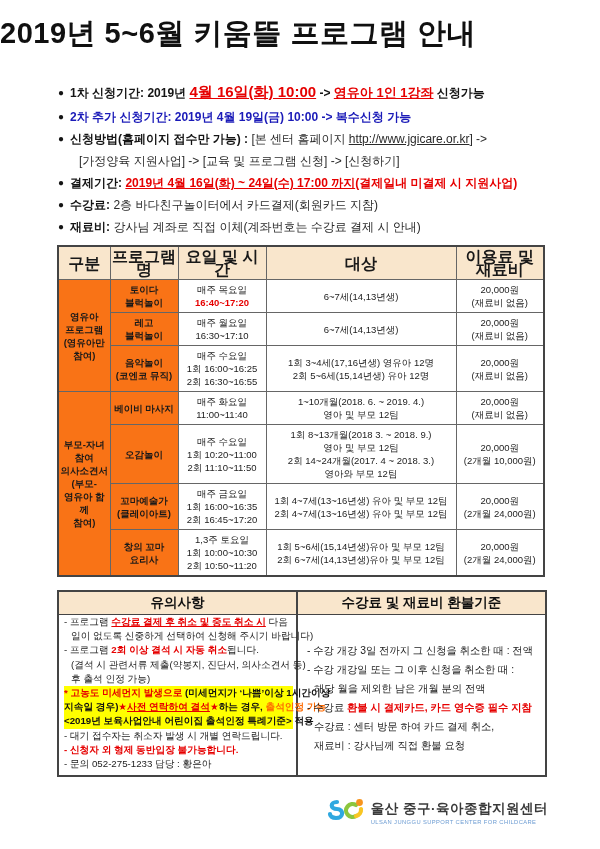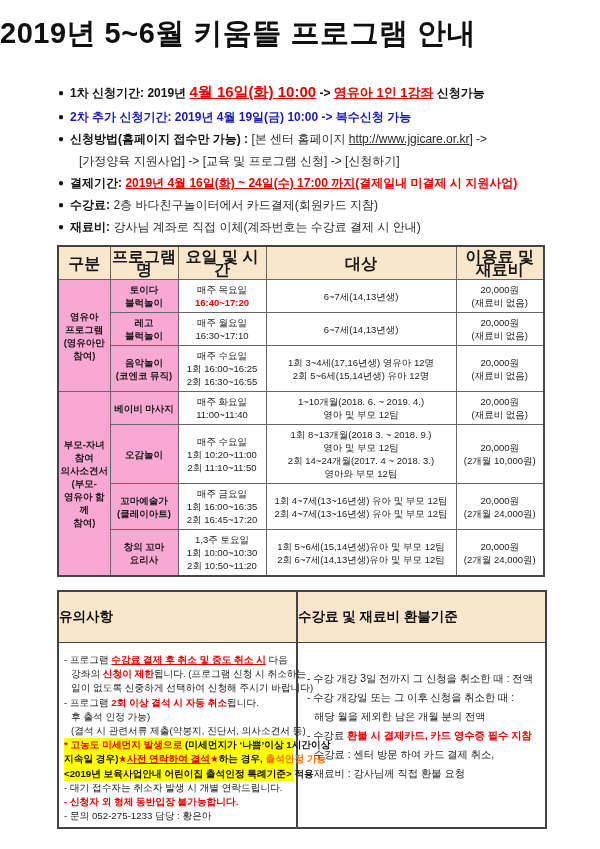--- a/index.html
+++ b/index.html
@@ -29,34 +29,34 @@
   
   .ptable{
     border-collapse:collapse;margin:8px 0 0 57px;table-layout:fixed;
     font-size:9.5px;color:#222;border:2px solid #444;width:486px;
   }
   .ptable th,.ptable td{
     border:1px solid #666;padding:3px 1px;text-align:center;
     vertical-align:middle;line-height:13px;
   }
   .ptable th{background:#f9e6cc;font-size:16px;color:#191919;}
-  .gcell,.ncell{background:#f9a8d4;font-weight:bold;white-space:pre-line;color:#191919;}
+  .gcell,.ncell{background:#f97316;font-weight:bold;white-space:pre-line;color:#191919;}
   .pre{white-space:pre-line;}
   .sched-red{color:#e60000;font-weight:bold;display:block;}
   .sched-day{display:block;}
   
   .boxes{display:flex;margin:13px 0 0 57px;width:486px;border:2px solid #444;background:#fff;}
   .box-l{width:237px;border-right:2px solid #444;}
   .box-r{flex:1;}
   .box-h{
-    background:#f9e6cc;border-bottom:1.5px solid #444;text-align:left;
-    font-weight:bold;font-size:13.5px;padding:16px 0;color:#101010;
+    background:#f9e6cc;border-bottom:1.5px solid #444;text-align:center;
+    font-weight:bold;font-size:13.5px;padding:2px 0;color:#101010;
   }
   .box-c{color:#222;}
-  .box-l .box-c{padding:10px 3px 4px 5px;font-size:9.7px;line-height:14.2px;}
+  .box-l .box-c{padding:0 3px 4px 5px;font-size:9.7px;line-height:14.2px;}
   .box-r .box-c{padding:26px 4px 0 9px;font-size:10.3px;line-height:19px;}
   .nline{white-space:nowrap;}
   .ind{padding-left:7px;}
   .hlt{background:#ffff00;}
   .rb{color:#e60000;font-weight:bold;}
   .rbu{color:#e60000;font-weight:bold;text-decoration:underline;}
   .bb{font-weight:bold;color:#111;}
   .orange{color:#ff6a00;font-weight:bold;}
   
   .footer{display:flex;align-items:center;justify-content:flex-end;margin:18px 52px 0 0;}
@@ -210,25 +210,24 @@
   </tr>
 </tbody>
   </table>
 
 <div class="boxes">
 
   <div class="box-l">
     <div class="box-h">유의사항</div>
     <div class="box-c">
       <div class="nline"><span>- 프로그램 </span><span class="rbu">수강료 결제 후 취소 및 중도 취소 시</span><span> 다음</span></div>
-      <div class="nline ind"><span>강좌의 </span><span class="rb">신청이 제한</span><span>됩니다. (프로그램 신청 시 취소하는</span></div>
       <div class="nline ind"><span>일이 없도록 신중하게 선택하여 신청해 주시기 바랍니다)</span></div>
       <div class="nline"><span>- 프로그램 </span><span class="rb">2회 이상 결석 시 자동 취소</span><span>됩니다.</span></div>
+      <div class="nline ind"><span>(결석 시 관련서류 제출(약봉지, 진단서, 의사소견서 등)</span></div>
       <div class="nline ind"><span>후 출석 인정 가능)</span></div>
-      <div class="nline ind"><span>(결석 시 관련서류 제출(약봉지, 진단서, 의사소견서 등)</span></div>
       <div class="nline hlt"><span class="rb">* 고농도 미세먼지 발생으로 </span><span class="bb">(미세먼지가 ‘나쁨’이상 1시간이상</span></div>
       <div class="nline hlt"><span class="bb">지속일 경우)</span><span class="rb">★</span><span class="rbu">사전 연락하여 결석</span><span class="rb">★</span><span class="bb">하는 경우, </span><span class="orange">출석인정 가능</span></div>
       <div class="nline hlt"><span class="bb">&lt;2019년 보육사업안내 어린이집 출석인정 특례기준&gt; 적용</span></div>
       <div class="nline"><span>- 대기 접수자는 취소자 발생 시 개별 연락드립니다.</span></div>
       <div class="nline"><span class="rb">- 신청자 외 형제 동반입장 불가능합니다.</span></div>
       <div class="nline"><span>- 문의 052-275-1233 담당 : 황은아</span></div>
     </div>
   </div>
 
   <div class="box-r">

